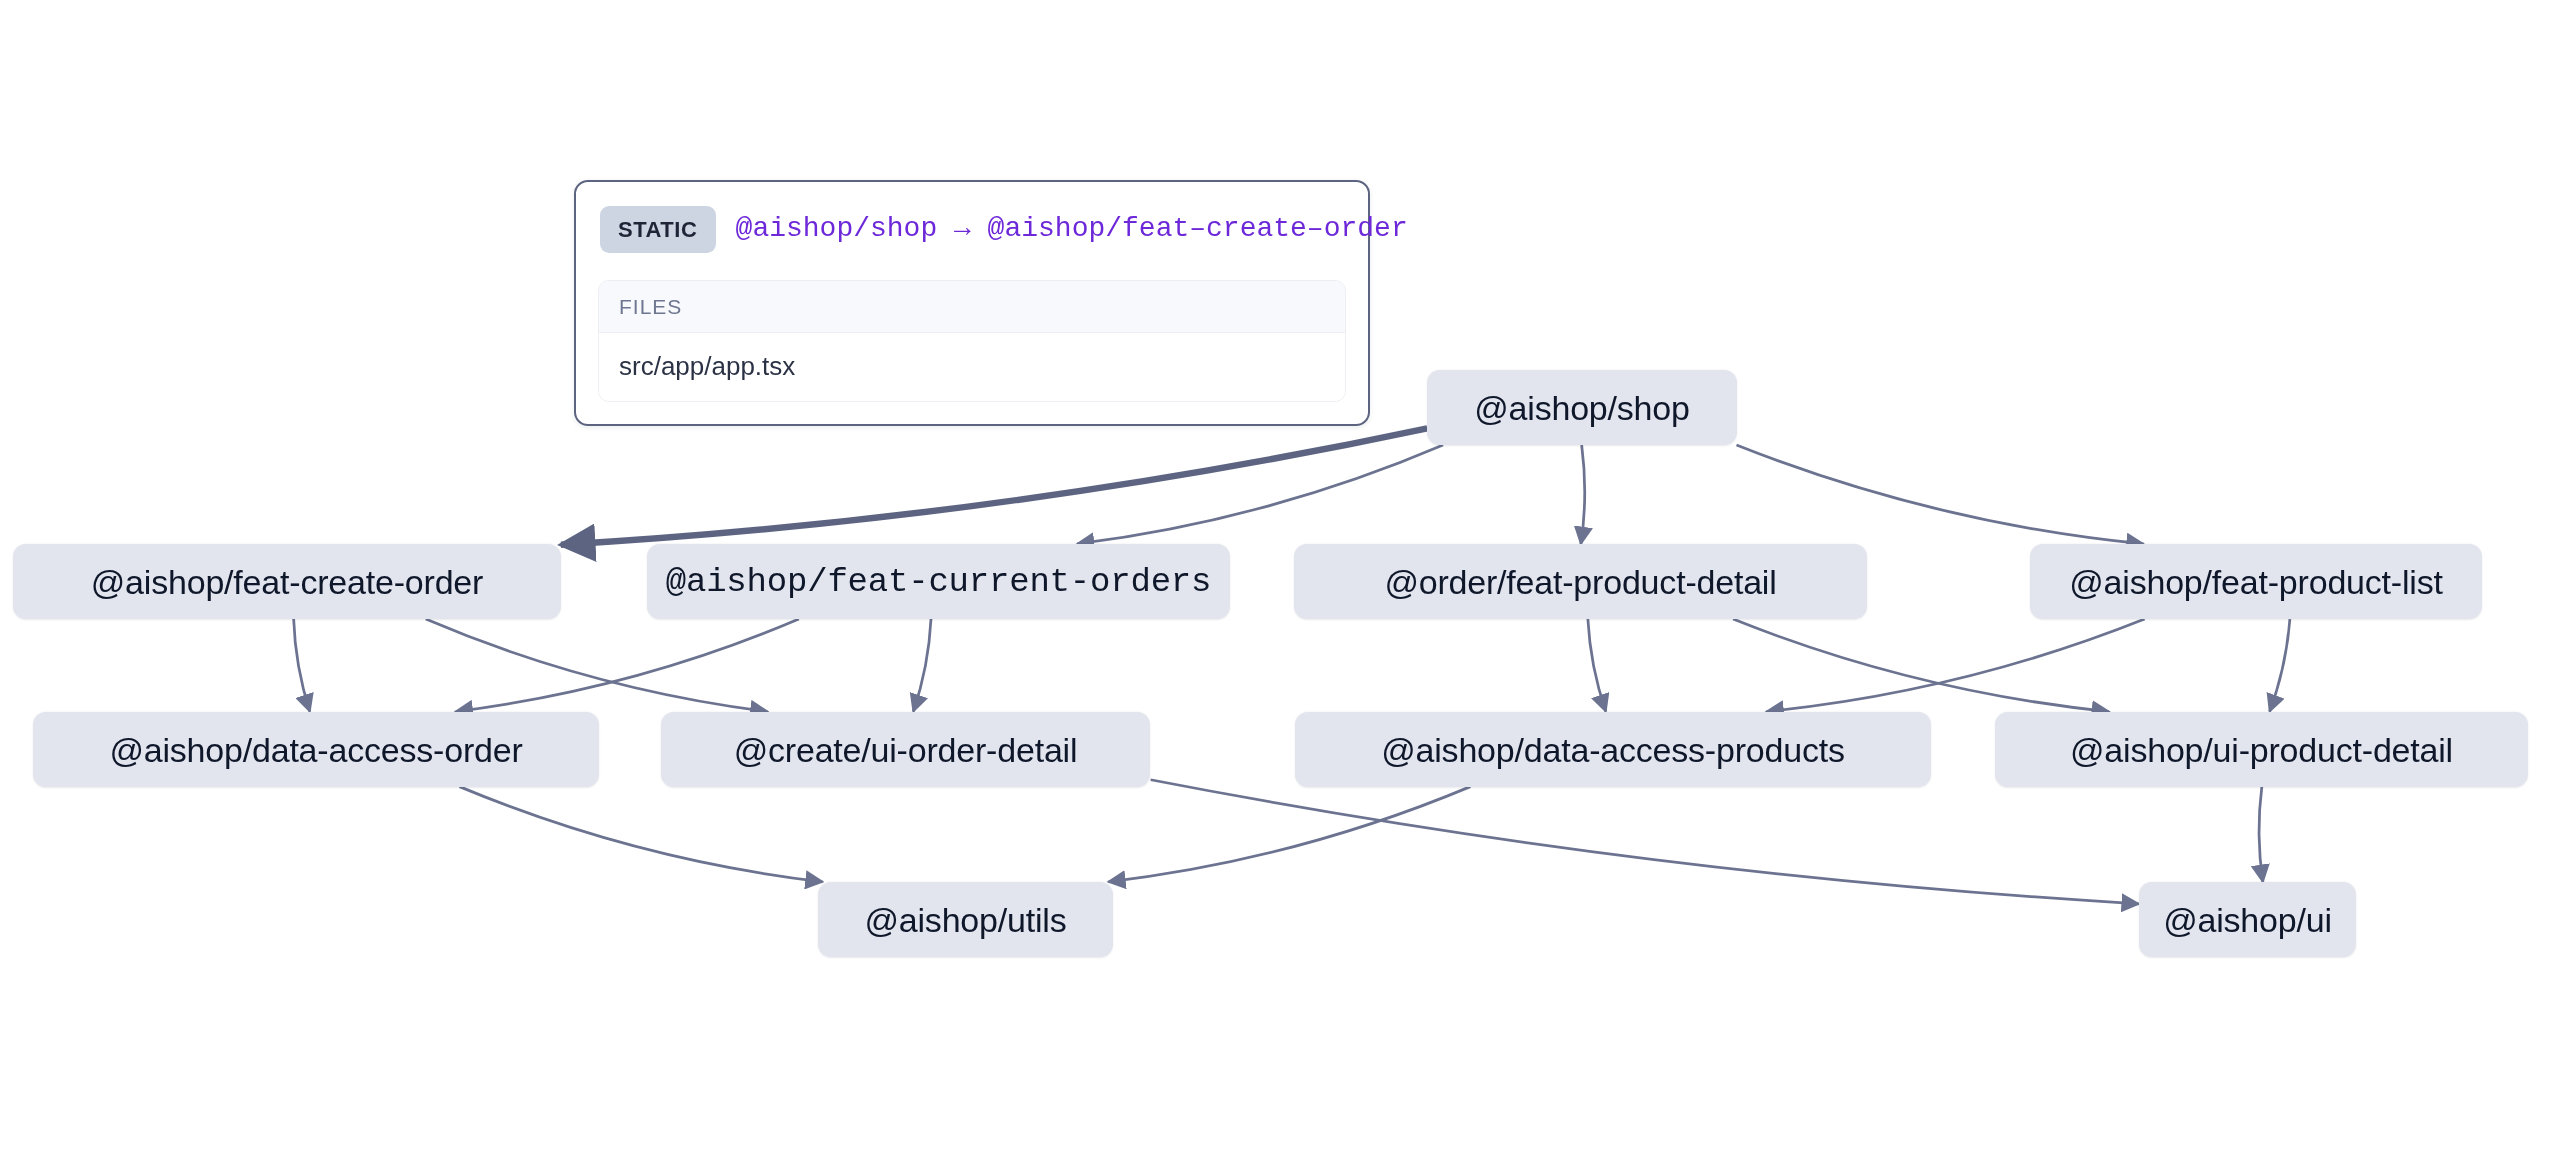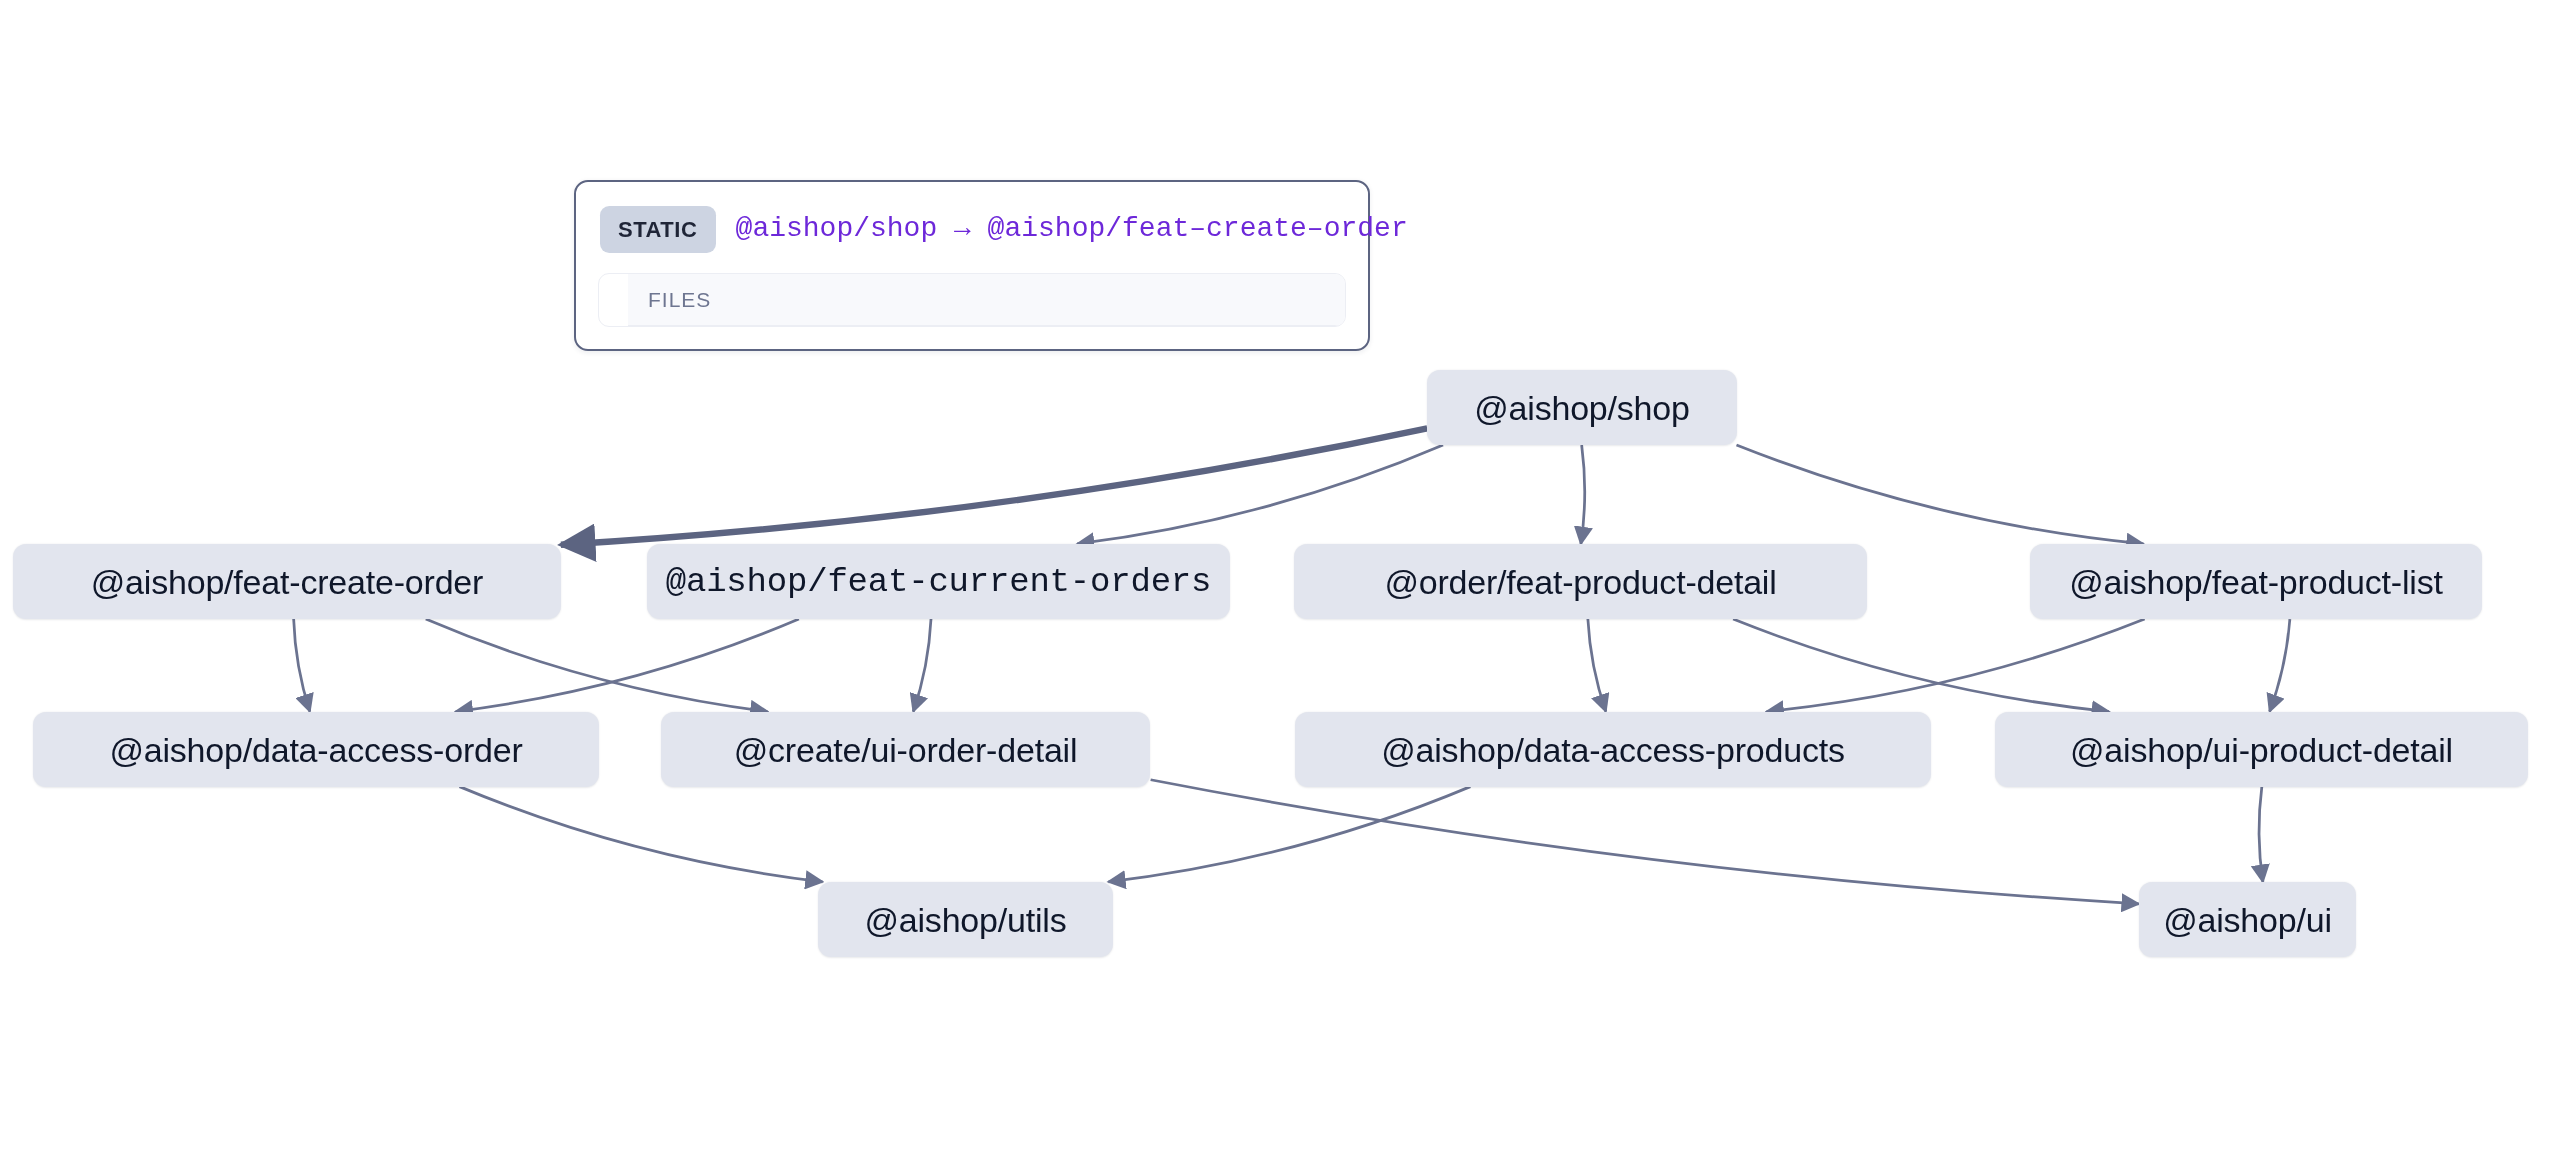--- a/index.html
+++ b/index.html
@@ -73,26 +73,25 @@
     line-height: 1;
   }
   .tooltip-title {
     font-family: "Liberation Mono", "DejaVu Sans Mono", monospace;
     font-size: 28px;
     color: #6d28d9;
     line-height: 1;
     white-space: nowrap;
   }
   .files-panel {
-    margin-top: 20px;
+    margin-top: 27px;
     border: 1.8px solid #eceef4;
     border-radius: 11px;
     overflow: hidden;
     background: #ffffff;
-    padding-left: 29px;
   }
   .files-header {
     background: #f8f9fc;
     border-bottom: 1.8px solid #eceef4;
     color: #6e7691;
     font-size: 21px;
     letter-spacing: 1px;
     padding: 15.6px 20px 14.7px 20px;
     line-height: 1;
   }
@@ -174,17 +173,20 @@
       </div>
     </div>
 
   <div id="edge-tooltip">
     <div class="tooltip-head">
       <span class="badge">STATIC</span>
       <span class="tooltip-title">@aishop/shop → @aishop/feat–create–order</span>
     </div>
     <div class="files-panel">
       <div class="files-header">FILES</div>
+      <div id="files-list">
+          <div class="files-row">src/app/app.tsx</div>
+        </div>
     </div>
   </div>
 
 </div>
 
 
 </body></html>

